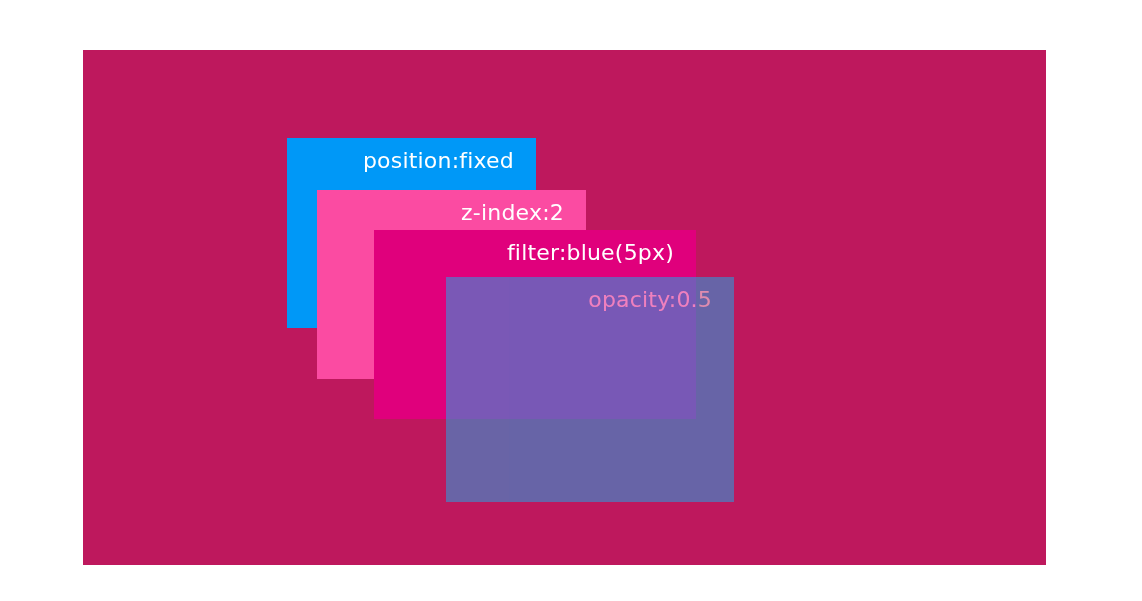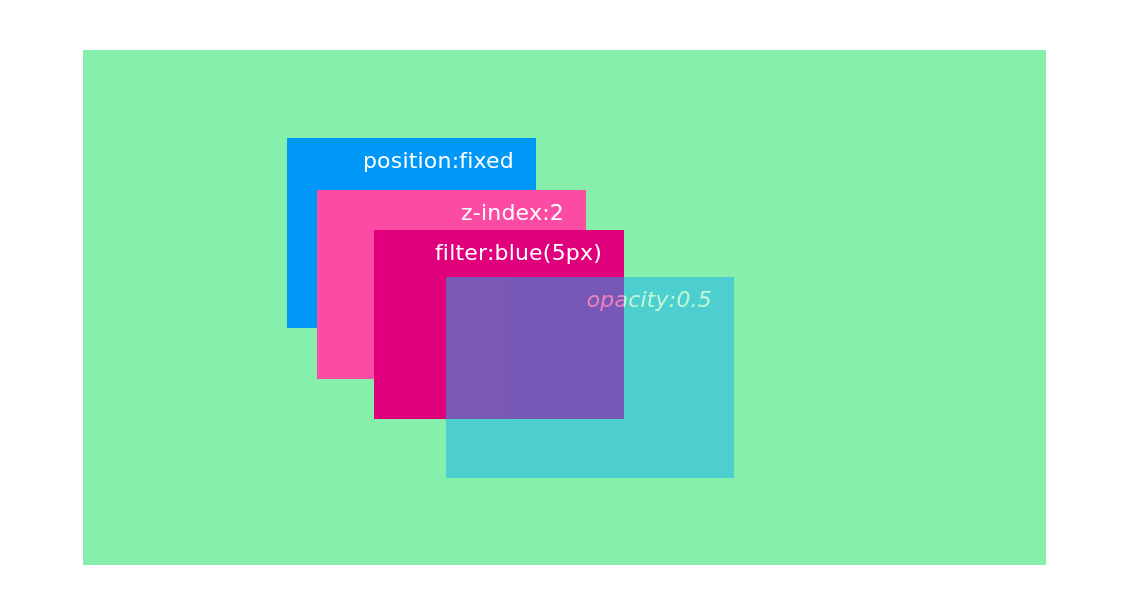--- a/index.html
+++ b/index.html
@@ -23,21 +23,21 @@
     height: 601px;
   }
 
   
   #container-panel {
     position: absolute;
     left: 83px;
     top: 50px;
     width: 963px;
     height: 515px;
-    background: #86efac;
+    background: #be185d;
   }
 
   
   .demo-box {
     position: absolute;
     box-sizing: border-box;
     color: #ffffff;
     font-size: 22px;
     line-height: 1.2;
     letter-spacing: 0.2px;
@@ -68,36 +68,35 @@
     width: 269px;
     height: 189px;
     background: #fb4ba2;
     z-index: 2;
   }
 
   
   #box-filter {
     left: 291px;
     top: 180px;
-    width: 250px;
+    width: 322px;
     height: 189px;
     background: #e0007c;
     z-index: 3;
   }
 
   
   #box-opacity {
     left: 363px;
     top: 227px;
     width: 288px;
-    height: 201px;
+    height: 225px;
     background: #13b0f0;
     opacity: 0.5;
     z-index: 4;
-    font-style: italic;
   }
 
   #box-opacity .box-label {
     color: #ffffff;
   }
 
   
   #watermark {
     position: absolute;
     right: 24px;

